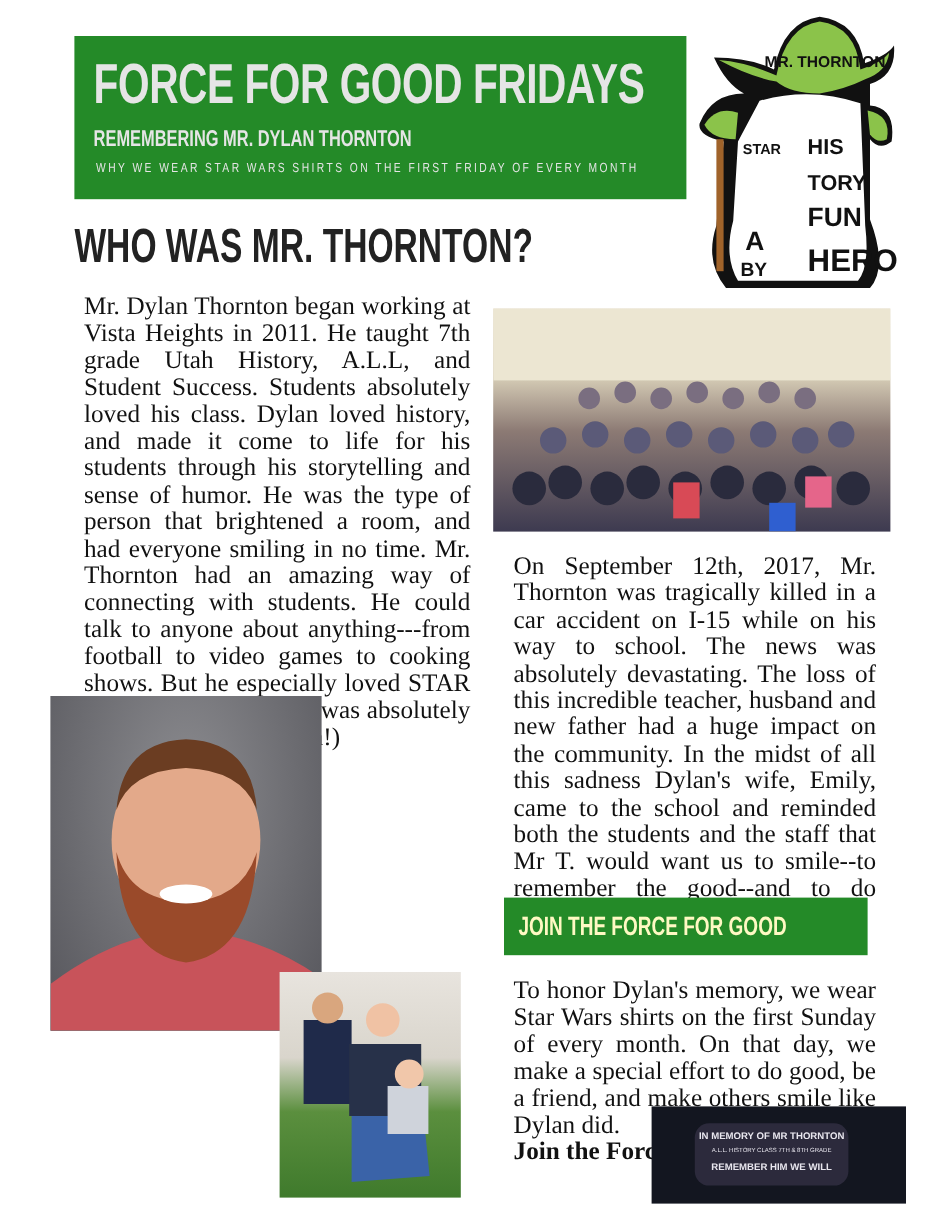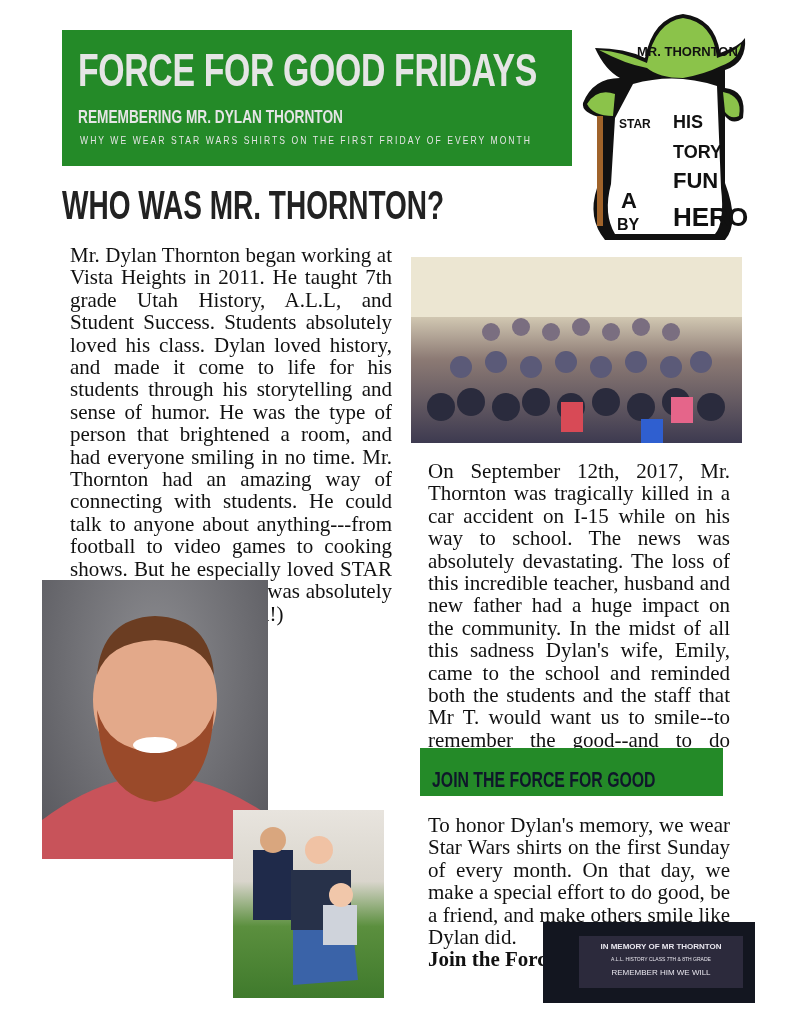--- a/index.html
+++ b/index.html
@@ -35,34 +35,34 @@
   .p1 { left: 62px; top: 236px; width: 322px; }
   .p2 { left: 420px; top: 452px; width: 302px; }
   .p3 { left: 420px; top: 806px; width: 302px; }
   .p3 .bold { font-weight: bold; display: block; text-align: left; }
   .photo { overflow: hidden; }
   .group { left: 411px; top: 257px; width: 331px; height: 186px; background: linear-gradient(180deg,#e9e2cf 0%, #d8cfb8 30%, #8c7a74 55%, #3d3a50 100%); }
   .portrait { left: 42px; top: 580px; width: 226px; height: 279px; background: radial-gradient(ellipse at 50% 30%, #8c8c90 0%, #6b6b70 60%, #55555b 100%); }
   .family { left: 233px; top: 810px; width: 151px; height: 188px; background: linear-gradient(180deg,#e8e4de 0%, #d9d5cc 38%, #5b8f3e 62%, #3f7a2c 100%); }
   .shirt { left: 543px; top: 922px; width: 212px; height: 81px; background: #131620; }
   .joinbox {
-    left: 420px; top: 748px; width: 303px; height: 48px; background: #248a28; color: #0f172a;
-    box-sizing: border-box; padding: 19px 0 0 12px;
+    left: 420px; top: 748px; width: 303px; height: 48px; background: #248a28; color: #fef9c3;
+    box-sizing: border-box; padding: 11px 0 0 12px;
   }
   .joinbox span {
     display: inline-block; font-family: "Liberation Sans", sans-serif; font-weight: bold; font-size: 22px;
     line-height: 26px; transform: scaleX(0.72); transform-origin: left; white-space: nowrap;
   }
   .shirt-label {
-    position: absolute; left: 36px; top: 14px; width: 164px; height: 52px; background: #2c2a3c;
-    color: #e8e6ee; font-family: "Liberation Sans", sans-serif; text-align: center;
+    position: absolute; left: 36px; top: 14px; width: 128px; height: 52px; background: #2c2a3c;
+    color: #e8e6ee; font-family: "Liberation Sans", sans-serif; text-align: center; border-radius: 12px;
   }
   .shirt-label .l1 { font-size: 8px; font-weight: bold; margin-top: 6px; }
   .shirt-label .l2 { font-size: 5px; margin-top: 5px; }
-  .shirt-label .l3 { font-size: 8px; font-weight: normal; margin-top: 6px; text-align: center; }
+  .shirt-label .l3 { font-size: 8px; font-weight: bold; margin-top: 6px; text-align: center; }
 </style>
 </head>
 <body>
 
 <div class="abs banner">
   <div class="title">FORCE FOR GOOD FRIDAYS</div>
   <div class="sub">REMEMBERING  MR. DYLAN THORNTON</div>
   <div class="tag">WHY WE WEAR STAR WARS SHIRTS ON THE FIRST FRIDAY OF EVERY MONTH</div>
 </div>
 

